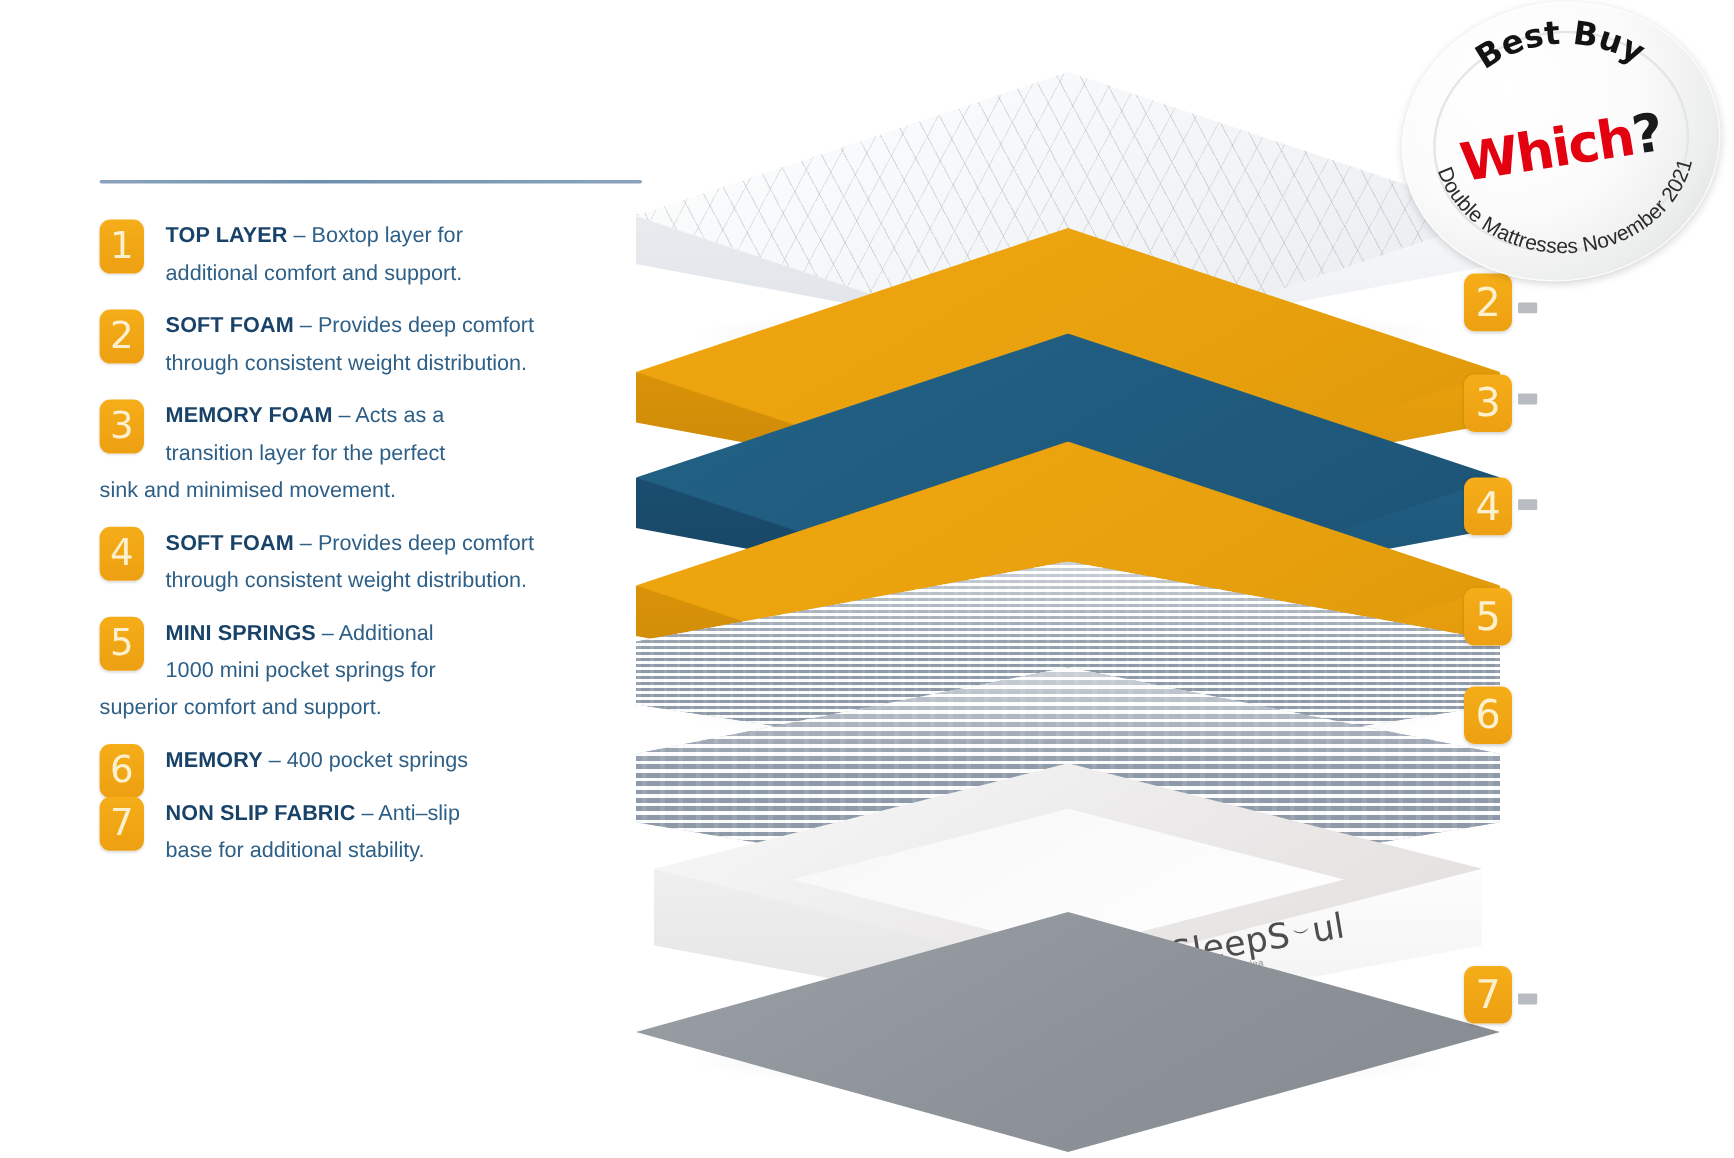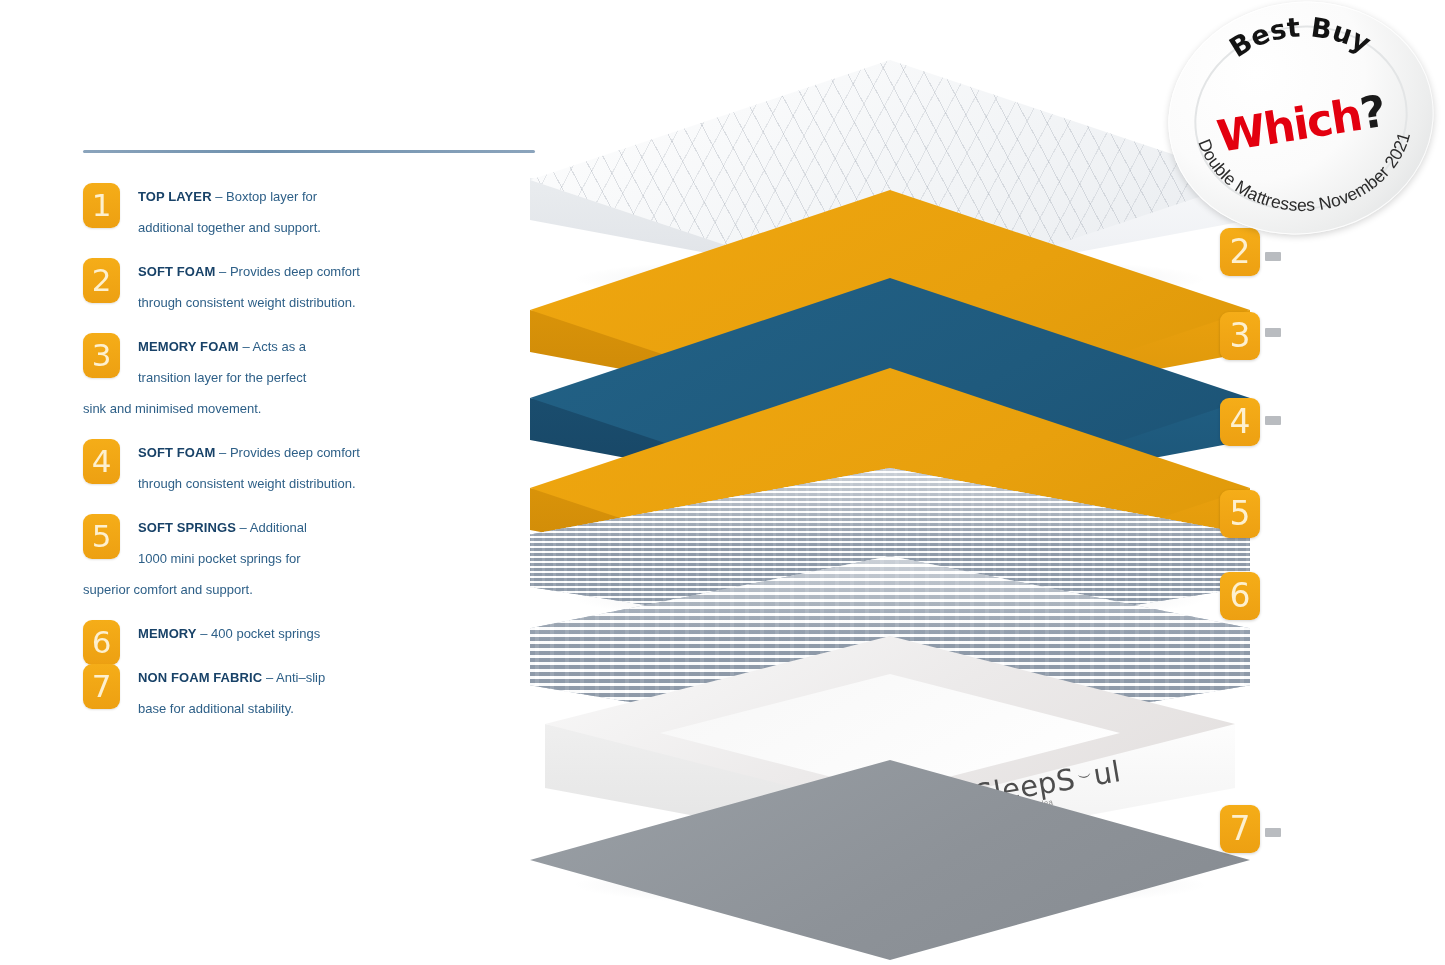--- a/index.html
+++ b/index.html
@@ -14,21 +14,21 @@
   #legend{position:absolute;left:83px;top:150px;width:452px;}
   .rule{height:3px;background:linear-gradient(90deg,#8ba4bc,#6e90ad 40%,#8ba4bc);border-radius:2px;margin-bottom:28px;}
   .item{position:relative;margin-bottom:13px;}
   .badge{
     position:absolute;left:0;top:2px;width:37px;height:45px;border-radius:9px;
     background:linear-gradient(180deg,#f5ad18,#eda012);
     color:#fdf0cf;font-size:31px;line-height:45px;text-align:center;
     font-family:"DejaVu Sans",sans-serif;font-weight:400;
     box-shadow:0 1px 2px rgba(0,0,0,.12);
   }
-  .txt{font-size:13px;line-height:31px;color:#2d5f87;padding-left:55px;}
+  .txt{font-size:18px;line-height:31px;color:#2d5f87;padding-left:55px;}
   .item .body{padding-left:55px;}
   .item .cont{padding-left:0;}
   .ttl{font-weight:bold;color:#184268;letter-spacing:.1px;}
   .dash{color:#2d5f87;font-weight:400;}
 
   
   #mattress{position:absolute;left:520px;top:0;width:790px;height:965px;}
   .layer{position:absolute;left:0;top:0;width:790px;height:300px;}
 
   
@@ -273,21 +273,21 @@
     </div>
   </div>
 
   <div id="legend">
     <div class="rule"></div>
 
     <div class="item">
       <div class="badge">1</div>
       <div class="txt body">
         <span class="ttl">TOP LAYER</span><span class="dash"> – </span><span>Boxtop layer for</span><br>
-        <span>additional together and support.</span>
+        <span>additional comfort and support.</span>
       </div>
     </div>
 
     <div class="item">
       <div class="badge">2</div>
       <div class="txt body">
         <span class="ttl">SOFT FOAM</span><span class="dash"> – </span><span>Provides deep comfort</span><br>
         <span>through consistent weight distribution.</span>
       </div>
     </div>
@@ -305,35 +305,35 @@
       <div class="badge">4</div>
       <div class="txt body">
         <span class="ttl">SOFT FOAM</span><span class="dash"> – </span><span>Provides deep comfort</span><br>
         <span>through consistent weight distribution.</span>
       </div>
     </div>
 
     <div class="item">
       <div class="badge">5</div>
       <div class="txt body">
-        <span class="ttl">SOFT SPRINGS</span><span class="dash"> – </span><span>Additional</span><br>
+        <span class="ttl">MINI SPRINGS</span><span class="dash"> – </span><span>Additional</span><br>
         <span>1000 mini pocket springs for</span>
       </div>
       <div class="txt cont"><span>superior comfort and support.</span></div>
     </div>
 
     <div class="item">
       <div class="badge">6</div>
       <div class="txt body">
         <span class="ttl">MEMORY</span><span class="dash"> – </span><span>400 pocket springs</span><br>
       </div>
     </div>
 
     <div class="item">
       <div class="badge">7</div>
       <div class="txt body">
-        <span class="ttl">NON FOAM FABRIC</span><span class="dash"> – </span><span>Anti–slip</span><br>
+        <span class="ttl">NON SLIP FABRIC</span><span class="dash"> – </span><span>Anti–slip</span><br>
         <span>base for additional stability.</span>
       </div>
     </div>
   </div>
 
 </div>
 
 </body></html>

